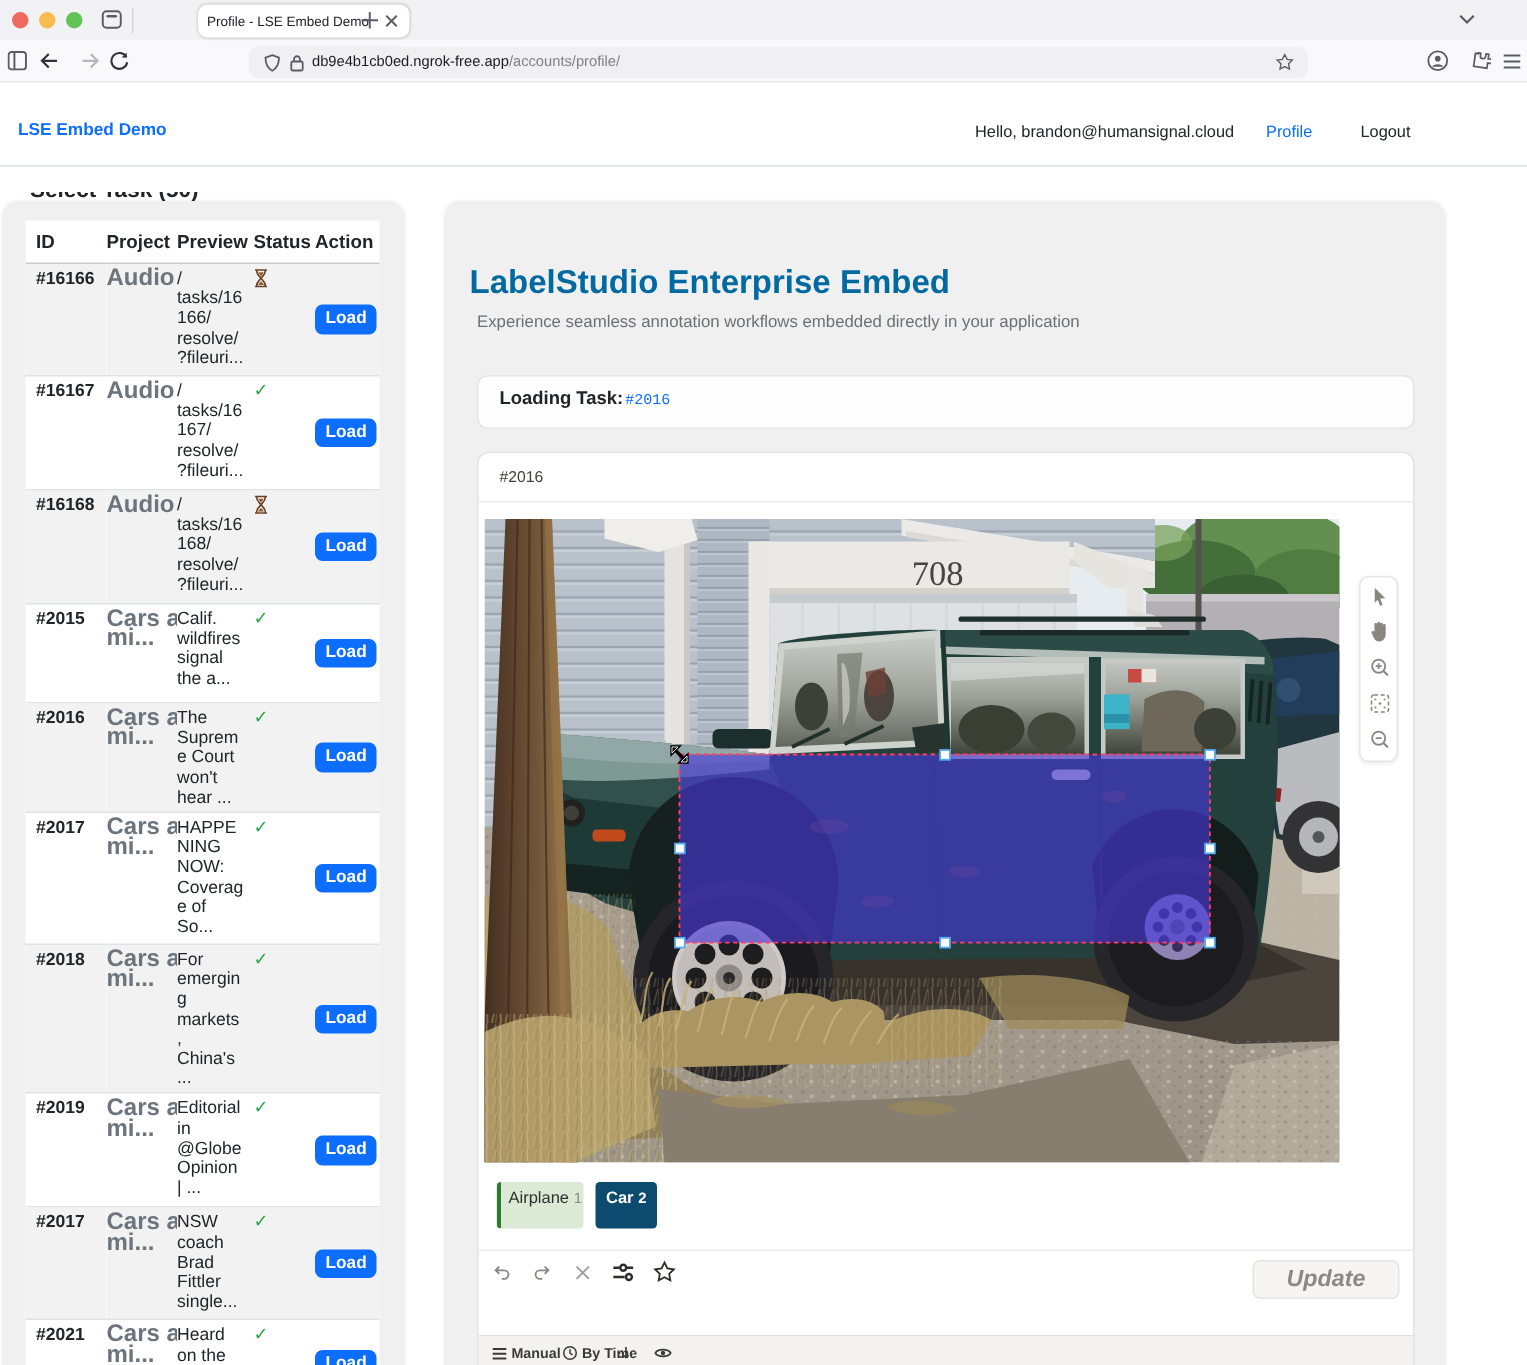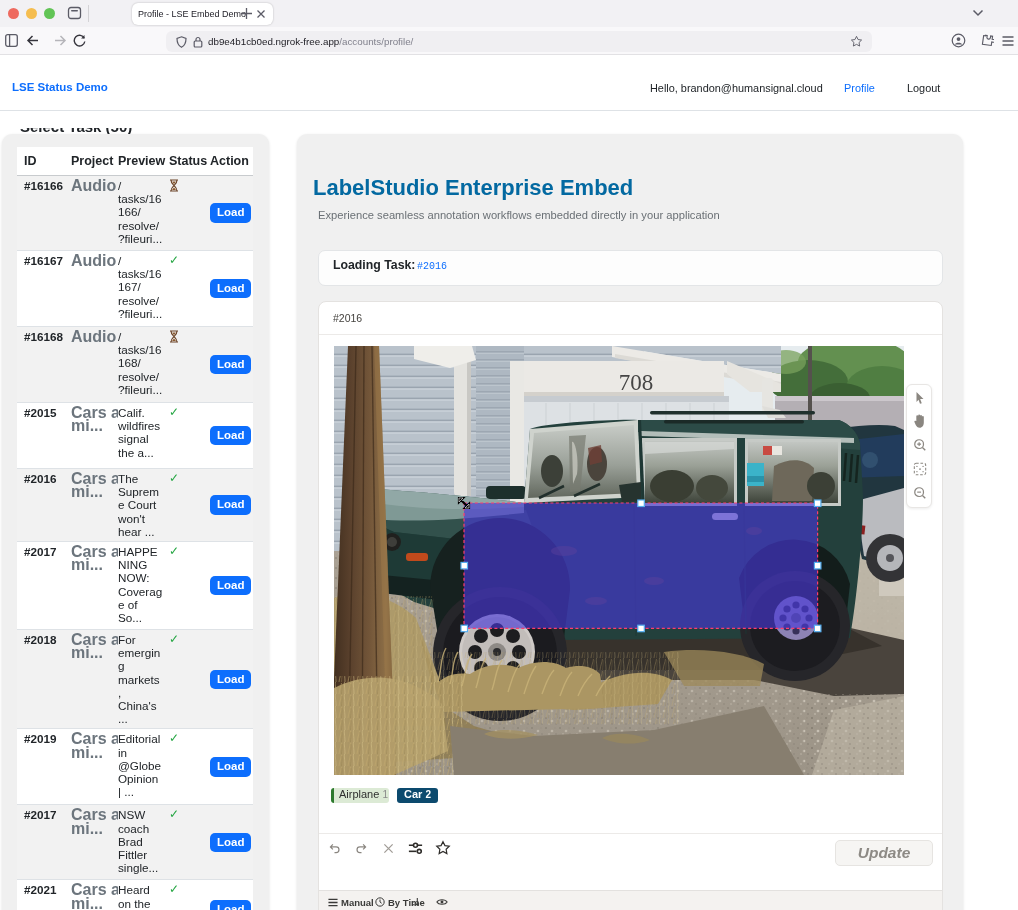--- a/index.html
+++ b/index.html
@@ -45,26 +45,26 @@
   td.act { text-align:right; vertical-align:middle !important; padding-right:3px !important; }
   
   #h1 { position:absolute; left:16px; top:41px; font-size:22px; font-weight:bold; color:#0369a1; }
   #sub { position:absolute; left:21px; top:75px; font-size:11.2px; color:#6a7075; }
   #loadbox { position:absolute; left:21px; top:116px; width:625px; height:36px; background:#fdfdfd;
     border:1px solid #e3e5e7; border-radius:7px; font-size:12.3px; color:#212529; line-height:29px; }
   #widget { position:absolute; left:21px; top:167px; width:625px; height:623px; background:#fff;
     border:1px solid #e4e2e0; border-radius:8px; }
   #whead { position:absolute; left:0; top:0; width:100%; height:33px; border-bottom:1px solid #eceae8;
     font-size:10.5px; color:#44423e; line-height:33px; padding-left:14px; }
-  #photo { position:absolute; left:15px; top:44px; width:570px; height:429px; }
+  #photo { position:absolute; left:4px; top:44px; width:570px; height:429px; }
   
   #ztools { position:absolute; left:587px; top:82px; width:26px; height:124px; background:#fff;
     border:1px solid #e8e6e4; border-radius:6px; box-shadow:0 1px 3px rgba(0,0,0,.08); }
   
-  .lab { position:absolute; top:486px; height:15px; font-size:11px; line-height:12px; border-radius:3px; }
+  .lab { position:absolute; top:486px; height:31px; font-size:11px; line-height:22px; border-radius:3px; }
   #lab1 { left:12px; width:58px; background:#dcead5; color:#2f2f2f; border-left:3px solid #2d7a2d; padding-left:5px; }
   #lab2 { left:78px; width:41px; background:#0c4a6e; color:#fff; font-weight:bold; text-align:center; }
   
   #wtools { position:absolute; left:0; top:531px; width:100%; height:33px; border-top:1px solid #eceae8; }
   #updbtn { position:absolute; right:9px; top:538px; width:98px; height:26px; background:#f6f5f3;
     border:1px solid #e6e4e1; border-radius:5px; color:#8d8a85; font-weight:bold;
     text-align:center; line-height:24px; font-size:15.5px;font-style:italic; }
   
   #wtabs { position:absolute; left:0; top:565px; width:100%; height:23px; background:#efedec; }
   .wtab { position:absolute; top:0; height:23px; font-size:10.5px; color:#262523; line-height:23px; }
@@ -132,21 +132,21 @@
   <div class="abs" style="left:963px;top:31px;width:6px;height:6px;border-radius:50%;background:#27a3f5;"></div>
   <svg class="abs" style="left:980px;top:6px" width="14" height="14" viewBox="0 0 16 16">
       <path d="M5.5 2.8 h2 v2 a2 2 0 0 0 4 0 v-2 h2.2 v3.5 h1.8 a1.6 1.6 0 0 1 0 3.2 h-1.8 v4 H3.5 v-10 h2z" fill="none" stroke="#5b5b66" stroke-width="1.3" transform="rotate(8 8 8)"></path>
     </svg>
   <svg class="abs" style="left:1002px;top:9px" width="12" height="10" viewBox="0 0 12 10">
       <path d="M0.5 1 H11.5 M0.5 5 H11.5 M0.5 9 H11.5" stroke="#5b5b66" stroke-width="1.4"></path>
     </svg>
 </div>
 
 <div id="pagenav"></div>
-<div id="brand">LSE Status Demo</div>
+<div id="brand">LSE Embed Demo</div>
 <span class="abs" style="left:650px;top:82px;font-size:10.9px;color:#212529;">Hello, brandon@humansignal.cloud</span>
 <span class="abs" style="left:844px;top:82px;font-size:10.9px;color:#0d6efd;">Profile</span>
 <span class="abs" style="left:907px;top:82px;font-size:10.9px;color:#212529;">Logout</span>
 <div id="clipheading">
     <span>Select Task (50)</span>
   </div>
 
 <div id="sidecard">
   <table id="stable">
     <tbody>

